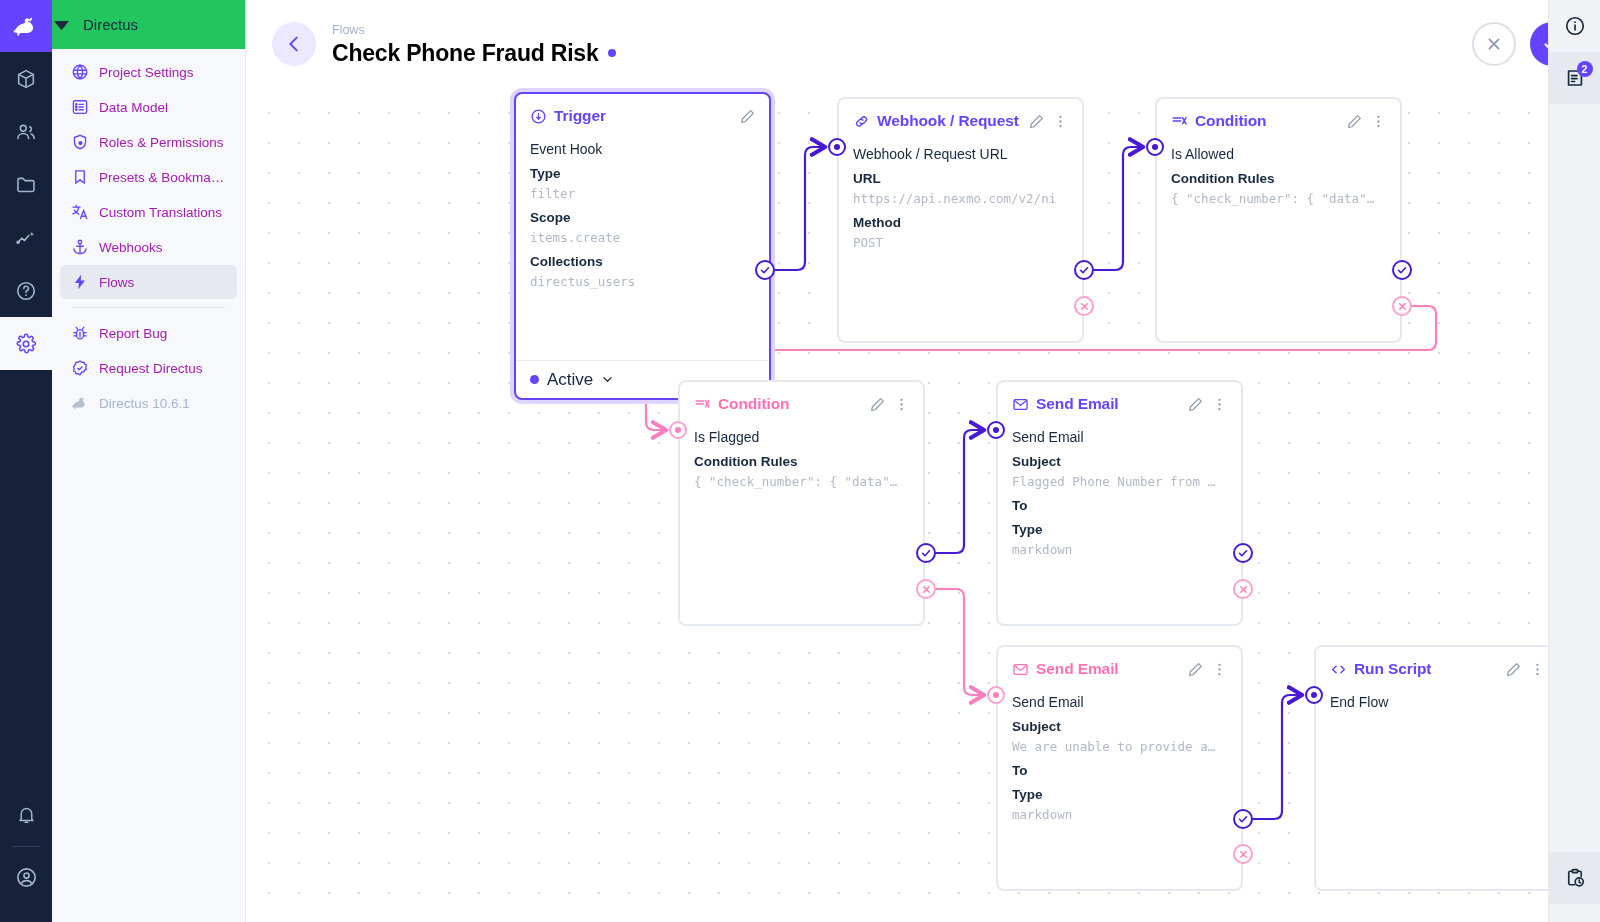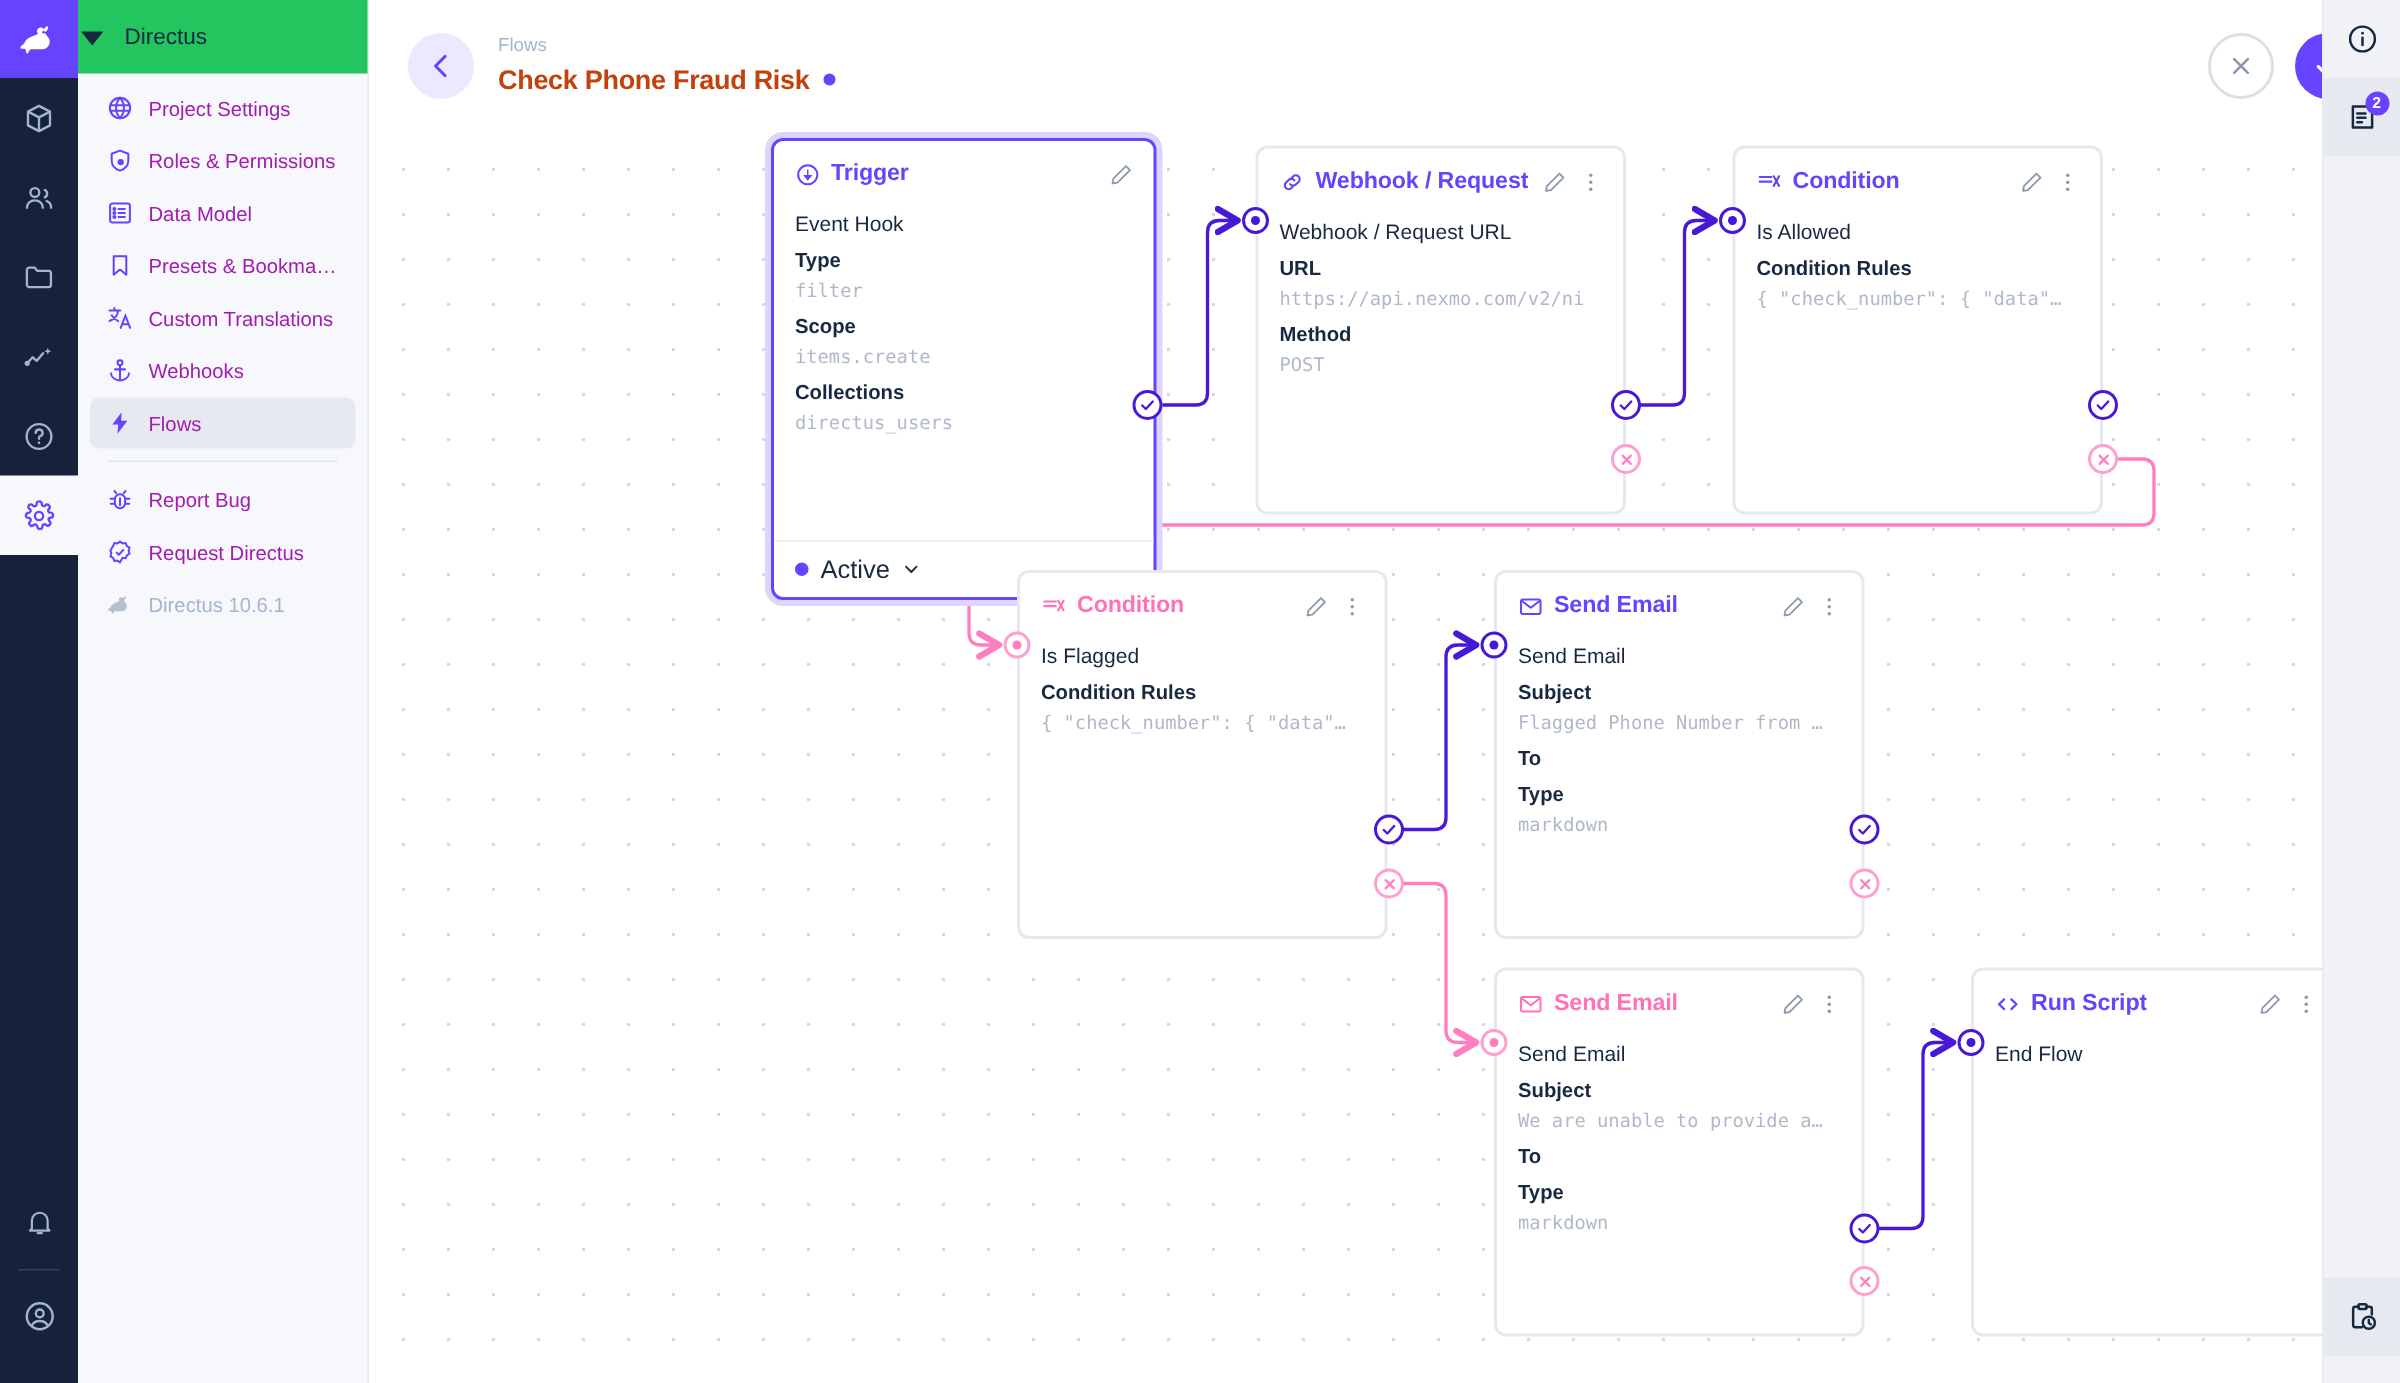--- a/index.html
+++ b/index.html
@@ -66,21 +66,21 @@
   }
   .back-btn {
     width: 44px; height: 44px; border-radius: 50%;
     background: #ece8ff; color: #6644ff;
     display: flex; align-items: center; justify-content: center;
     flex: 0 0 44px; margin-right: 16px;
   }
   .title-wrap { display: flex; flex-direction: column; justify-content: center; }
   .crumb { font-size: 12.5px; color: #a2b5cd; line-height: 17px; }
   .title-row { display: flex; align-items: center; gap: 9px; }
-  .page-title { font-size: 18px; font-weight: 700; color: #c2410c; line-height: 28px; letter-spacing: -0.2px; }
+  .page-title { font-size: 23px; font-weight: 700; color: #000000; line-height: 28px; letter-spacing: -0.2px; }
   .title-dot { width: 8px; height: 8px; border-radius: 50%; background: #6644ff; }
   .top-actions { margin-left: auto; display: flex; align-items: center; gap: 14px; }
   .round-btn { width: 44px; height: 44px; border-radius: 50%; display: flex; align-items: center; justify-content: center; }
   .btn-cancel { border: 2px solid #dbe0e8; color: #8a99ad; background: #fff; }
   .btn-save { background: #6644ff; color: #fff; }
 
   
   .canvas {
     position: absolute; top: 0; left: 0;
     width: 1303px; height: 922px;
@@ -257,38 +257,38 @@
         <span class="sb-ico">
           <svg width="18" height="18" viewBox="0 0 24 24" fill="none" stroke="currentColor" stroke-width="1.8">
               <circle cx="12" cy="12" r="9"></circle>
               <path d="M3.2 9.6h17.6M3.2 14.4h17.6M12 3.1c2.4 2.4 3.5 5.6 3.5 8.9s-1.1 6.5-3.5 8.9c-2.4-2.4-3.5-5.6-3.5-8.9S9.6 5.5 12 3.1z"></path>
             </svg>
         </span>
         <span class="sb-label">Project Settings</span>
       </div>
       <div class="sb-item">
         <span class="sb-ico">
-          <svg width="18" height="18" viewBox="0 0 24 24" fill="none" stroke="currentColor" stroke-width="1.8" stroke-linejoin="round">
-              <path d="M12 3.2 4.6 6v6c0 4.4 3 7.6 7.4 9 4.4-1.4 7.4-4.6 7.4-9V6z"></path>
-              <circle cx="12.6" cy="13.4" r="2.8" fill="currentColor" stroke="none"></circle>
-            </svg>
-        </span>
-        <span class="sb-label">Roles &amp; Permissions</span>
-      </div>
-      <div class="sb-item">
-        <span class="sb-ico">
           <svg width="18" height="18" viewBox="0 0 24 24" fill="none" stroke="currentColor" stroke-width="1.8">
               <rect x="3.2" y="3.6" width="17.6" height="16.8" rx="2"></rect>
               <path d="M10 8.4h7M10 12h7M10 15.6h7"></path>
               <circle cx="7" cy="8.4" r=".9" fill="currentColor"></circle>
               <circle cx="7" cy="12" r=".9" fill="currentColor"></circle>
               <circle cx="7" cy="15.6" r=".9" fill="currentColor"></circle>
             </svg>
         </span>
         <span class="sb-label">Data Model</span>
+      </div>
+      <div class="sb-item">
+        <span class="sb-ico">
+          <svg width="18" height="18" viewBox="0 0 24 24" fill="none" stroke="currentColor" stroke-width="1.8" stroke-linejoin="round">
+              <path d="M12 3.2 4.6 6v6c0 4.4 3 7.6 7.4 9 4.4-1.4 7.4-4.6 7.4-9V6z"></path>
+              <circle cx="12.6" cy="13.4" r="2.8" fill="currentColor" stroke="none"></circle>
+            </svg>
+        </span>
+        <span class="sb-label">Roles &amp; Permissions</span>
       </div>
       <div class="sb-item">
         <span class="sb-ico">
           <svg width="18" height="18" viewBox="0 0 24 24" fill="none" stroke="currentColor" stroke-width="1.8" stroke-linejoin="round">
               <path d="M6.4 3.8h11.2v16.4L12 15.6l-5.6 4.6z"></path>
             </svg>
         </span>
         <span class="sb-label">Presets &amp; Bookmar…</span>
       </div>
       <div class="sb-item">

